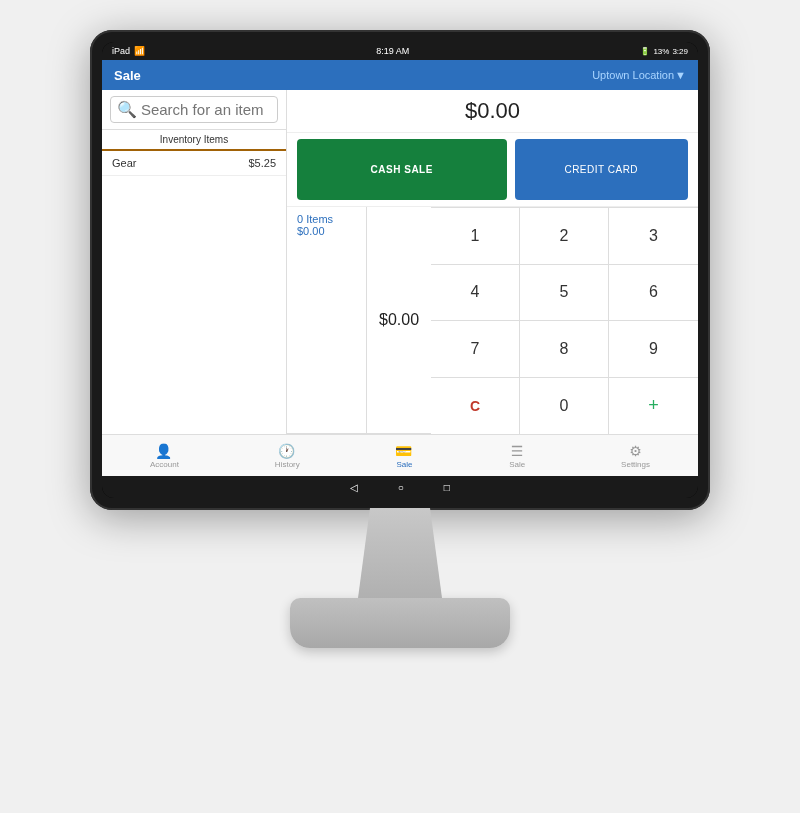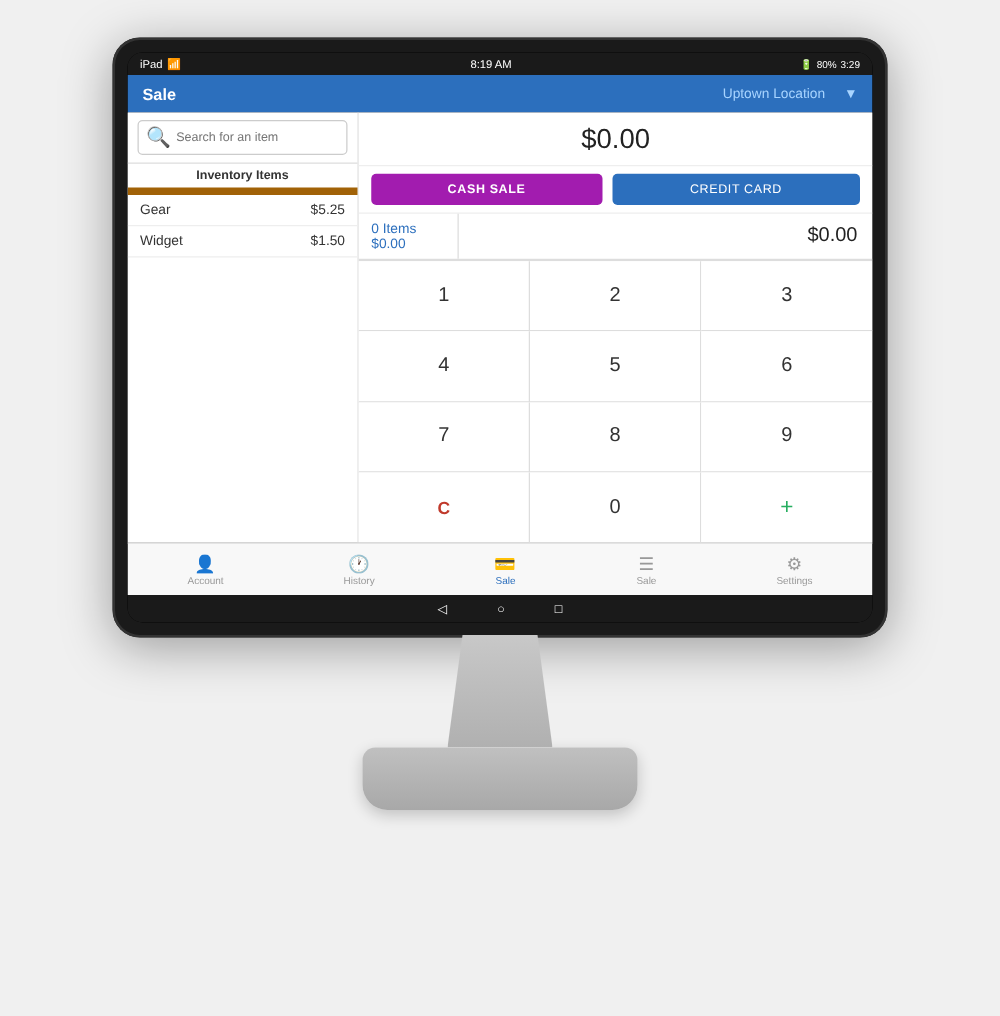--- a/index.html
+++ b/index.html
@@ -72,21 +72,21 @@
     .app-header-title {
       font-size: 13px;
       font-weight: 600;
       color: #fff;
     }
     .app-header-location {
       font-size: 11px;
       color: #a8d4ff;
       display: flex;
       align-items: center;
-      gap: 15px;
+      gap: 1px;
       margin-left: 20px;
     }
 
     
     .app-body {
       flex: 1;
       display: flex;
       overflow: hidden;
       background: #fff;
     }
@@ -108,31 +108,31 @@
       display: flex;
       align-items: center;
       border: 1px solid #ccc;
       border-radius: 4px;
       padding: 3px 6px;
       gap: 4px;
     }
     .search-input-wrapper input {
       border: none;
       outline: none;
-      font-size: 10px;
+      font-size: 15px;
       width: 100%;
       color: #999;
     }
 
     .inventory-header {
       text-align: center;
       font-size: 10px;
-      font-weight: 700;
+      font-weight: 400;
       padding: 4px;
-      border-bottom: 6px solid #a16207;
+      border-bottom: 2px solid #a16207;
       color: #333;
     }
 
     .inventory-list {
       flex: 1;
       overflow-y: auto;
     }
     .inventory-item {
       display: flex;
       justify-content: space-between;
@@ -162,25 +162,25 @@
     }
 
     .action-buttons {
       display: flex;
       gap: 8px;
       padding: 6px 10px;
       border-bottom: 1px solid #eee;
     }
     .btn-cash {
       flex: 1;
-      background: #a21caf;
+      background: #15803d;
       color: #fff;
       border: none;
       border-radius: 4px;
-      padding: 0;
+      padding: 25px;
       font-size: 10px;
       font-weight: 700;
       letter-spacing: 0.5px;
       cursor: pointer;
       text-transform: uppercase;
     }
     .btn-credit {
       flex: 1;
       background: #2c6fbd;
       color: #fff;
@@ -190,21 +190,21 @@
       font-size: 10px;
       font-weight: 400;
       letter-spacing: 0.5px;
       cursor: pointer;
       text-transform: uppercase;
     }
 
     .cart-and-numpad {
       flex: 1;
       display: flex;
-      flex-direction: column;
+      flex-direction: row;
     }
 
     .cart-summary {
       display: flex;
       border-bottom: 1px solid #ddd;
     }
     .cart-info {
       padding: 6px 10px;
       border-right: 1px solid #ddd;
       min-width: 80px;
@@ -315,21 +315,21 @@
     <div class="tablet-inner">
 
       <div class="status-bar">
         <div class="status-left">
           <span>iPad</span>
           <span>📶</span>
         </div>
         <div class="status-center">8:19 AM</div>
         <div class="status-right">
           <span>🔋</span>
-          <span>80%</span>
+          <span>13%</span>
           <span>3:29</span>
         </div>
       </div>
 
       <div class="app-header">
         <span class="app-header-title">Sale</span>
         <div class="app-header-location">
           <span>Uptown Location</span>
           <span>▼</span>
         </div>
@@ -343,24 +343,20 @@
               <span>🔍</span>
               <input type="text" placeholder="Search for an item" style="">
             </div>
           </div>
           <div class="inventory-header">Inventory Items</div>
           <div class="inventory-list">
 
           <div class="inventory-item">
                 <span>Gear</span>
                 <span class="inventory-item-price">$5.25</span>
-              </div>
-              <div class="inventory-item">
-                <span>Widget</span>
-                <span class="inventory-item-price">$1.50</span>
               </div>
             </div>
         </div>
 
         <div class="right-panel">
           <div class="total-display">$0.00</div>
 
           <div class="action-buttons">
             <button class="btn-cash">CASH SALE</button>
             <button class="btn-credit">CREDIT CARD</button>

